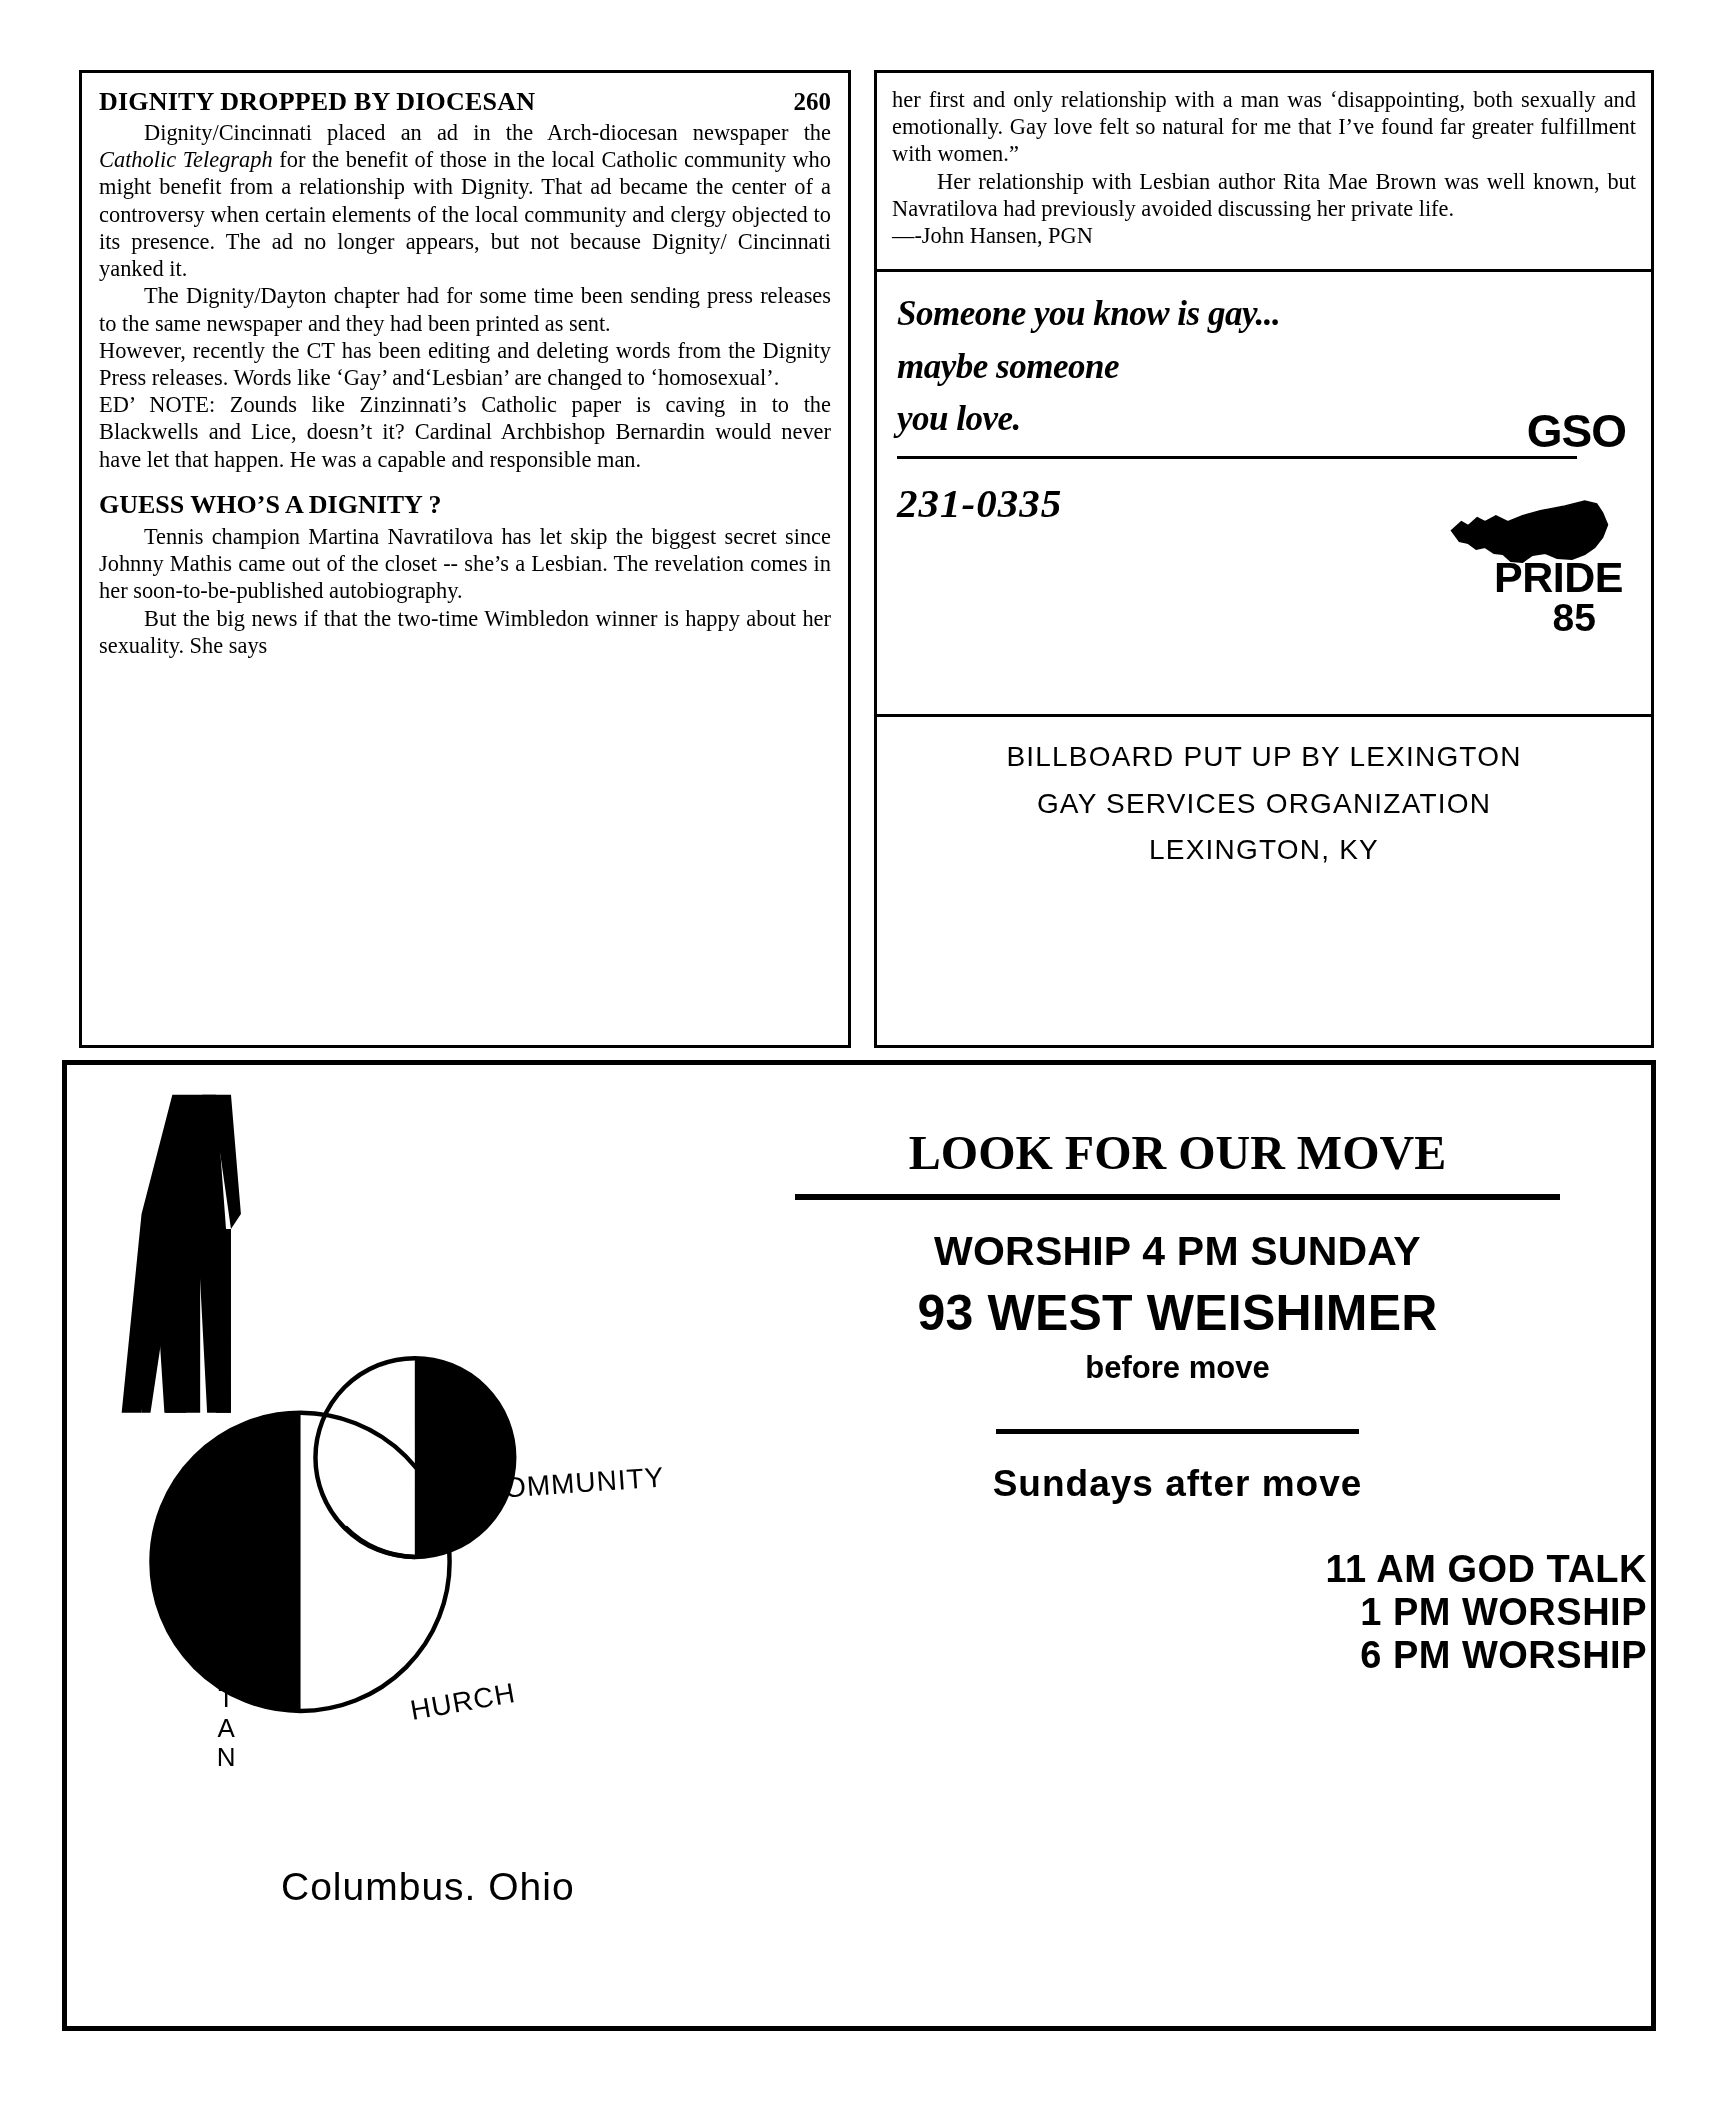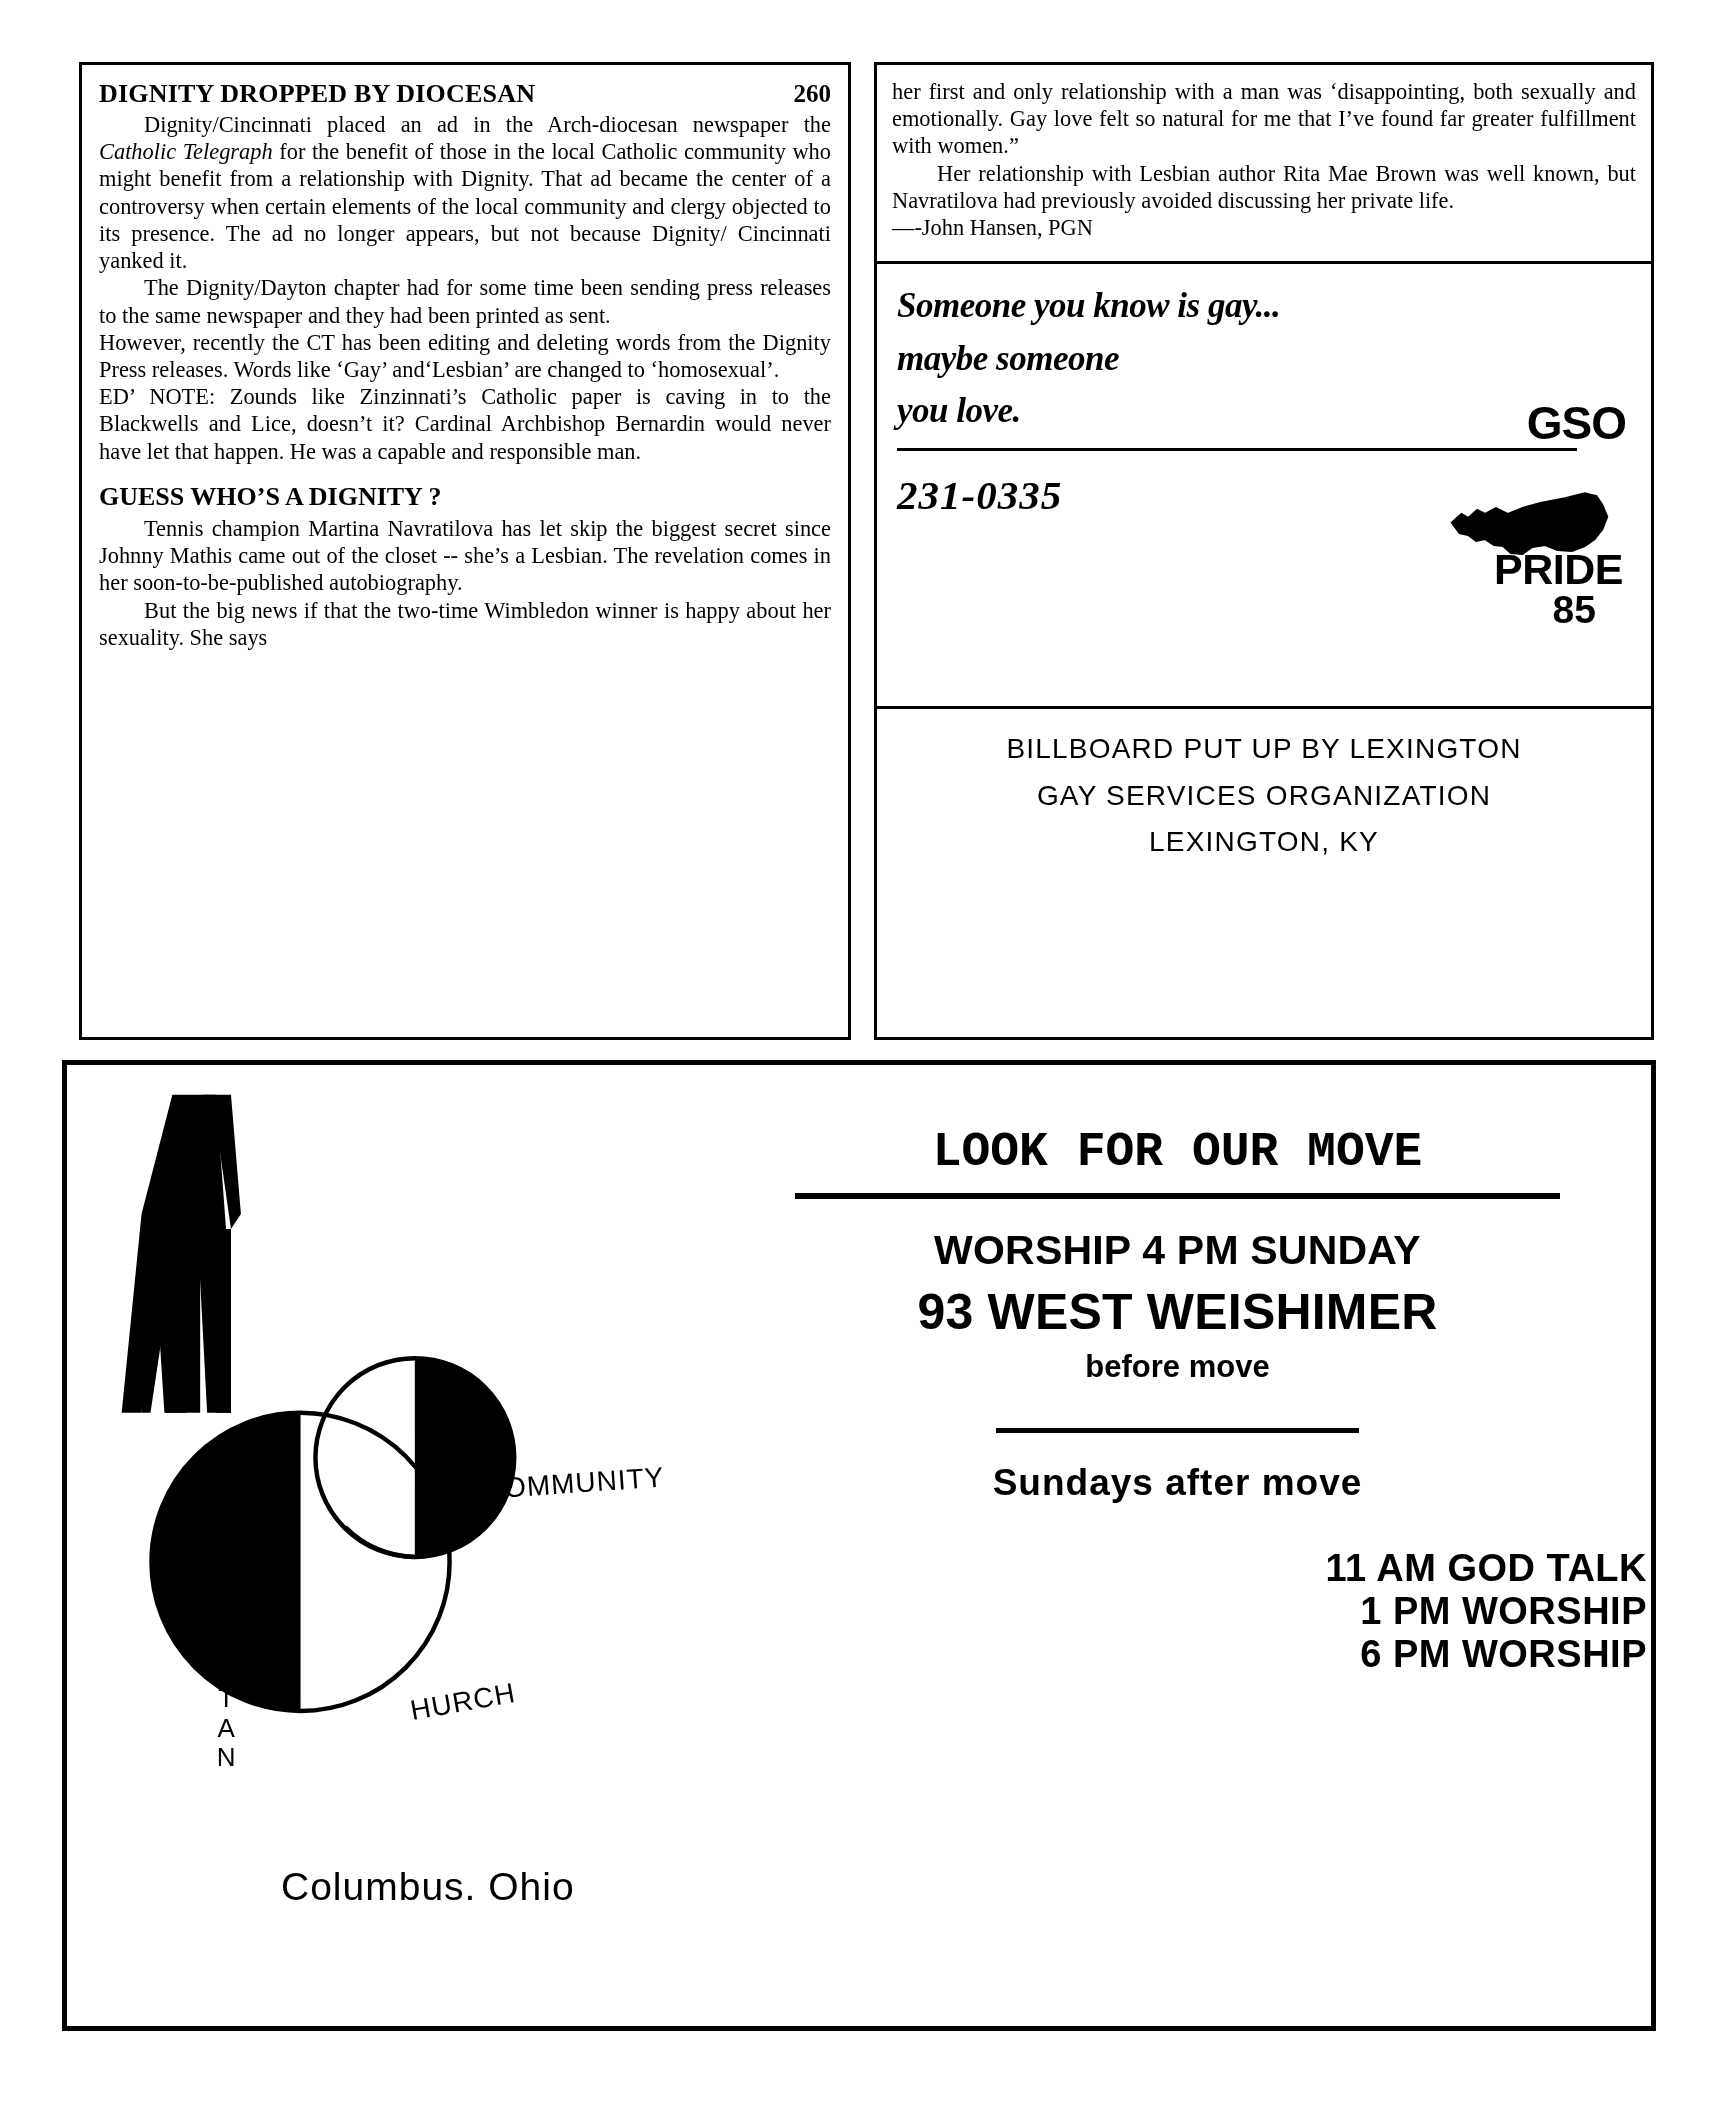--- a/index.html
+++ b/index.html
@@ -20,21 +20,21 @@
     left: 0; top: 0;
     width: 1728px;
     height: 2108px;
     background: #fff;
   }
 
   
   .top-row {
     position: absolute;
     left: 79px;
-    top: 62px;
+    top: 70px;
     width: 1281px;
     height: 983px;
   }
 
   .col-left {
     position: absolute;
     left: 0; top: 0;
     width: 772px;
     height: 978px;
     border: 3.5px solid #000;
@@ -258,21 +258,21 @@
 
   
   .mcc-text {
     position: absolute;
     left: 641px;
     top: 20px;
     width: 939px;
     text-align: center;
   }
   .mcc-h1 {
-    font-family: Liberation Mono, monospace;
+    font-family: Liberation Serif, serif;
     font-weight: bold;
     font-size: 48px;
     letter-spacing: 0px;
     margin: 40px 0 0 0;
   }
   .mcc-rule {
     width: 765px;
     margin: 14px auto 0 auto;
     border-top: 6px solid #000;
   }

